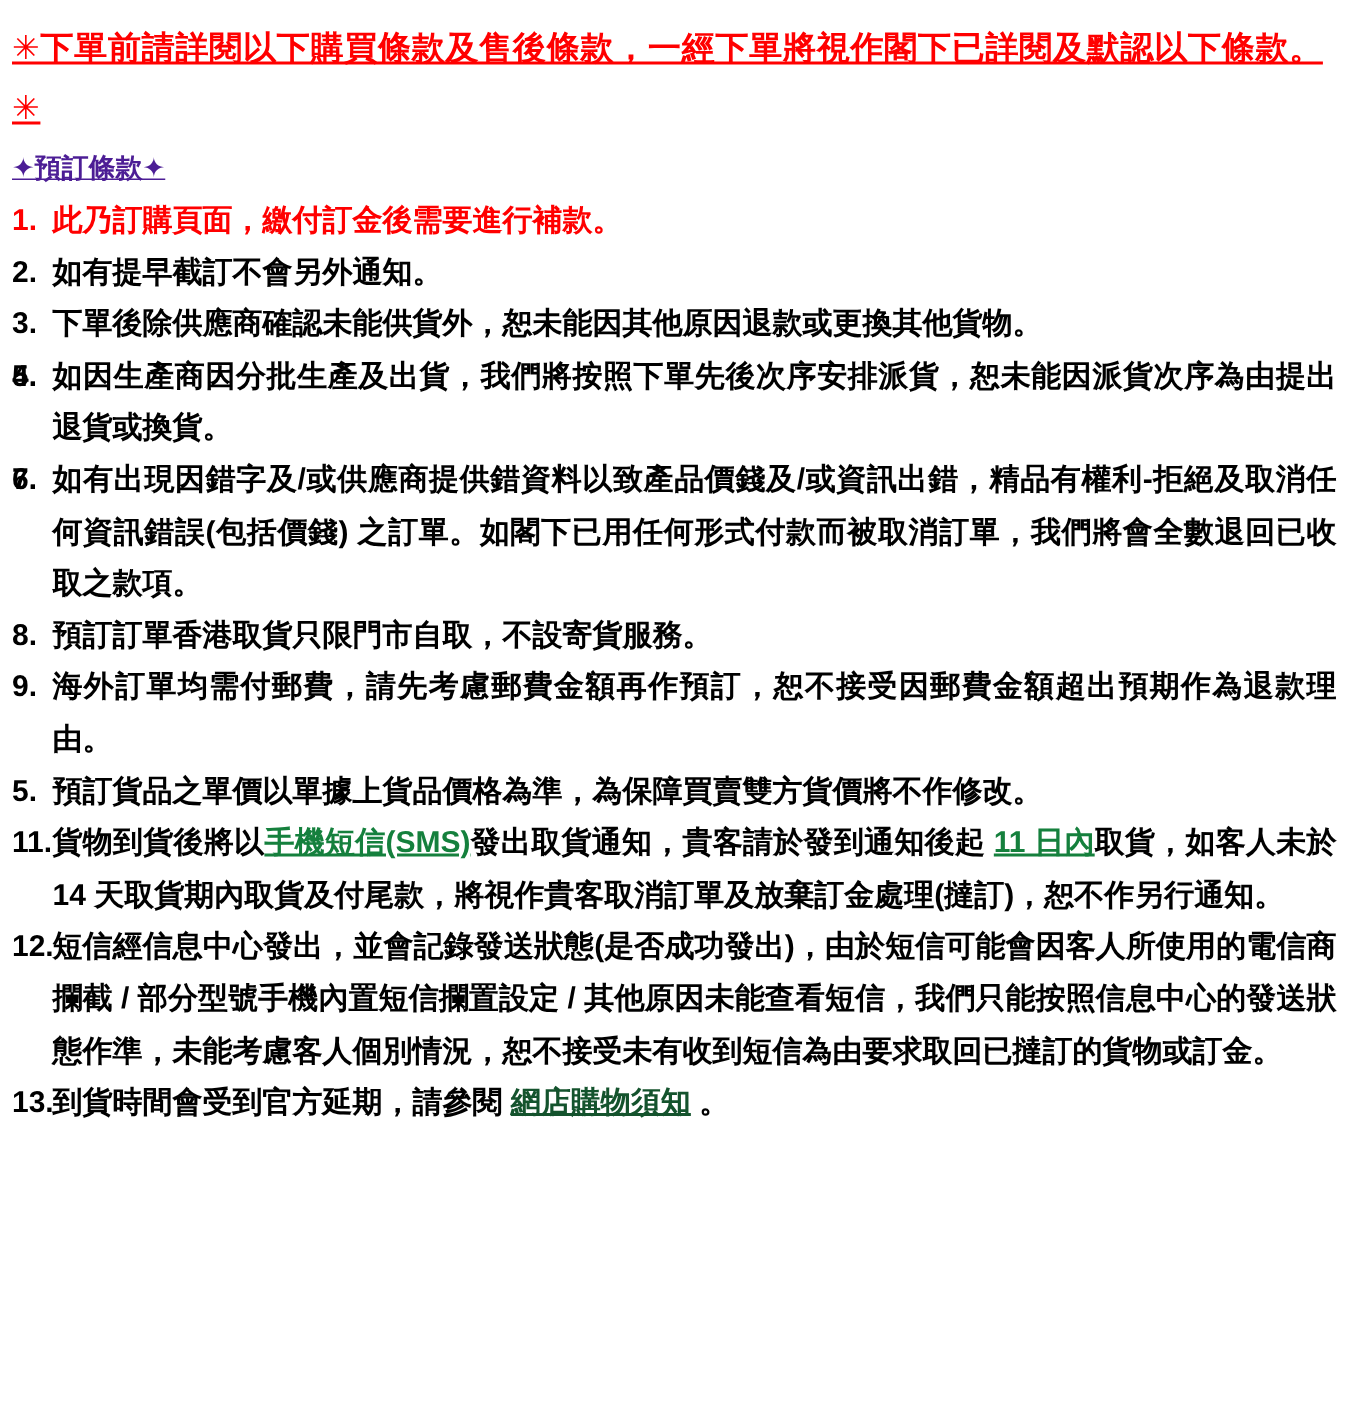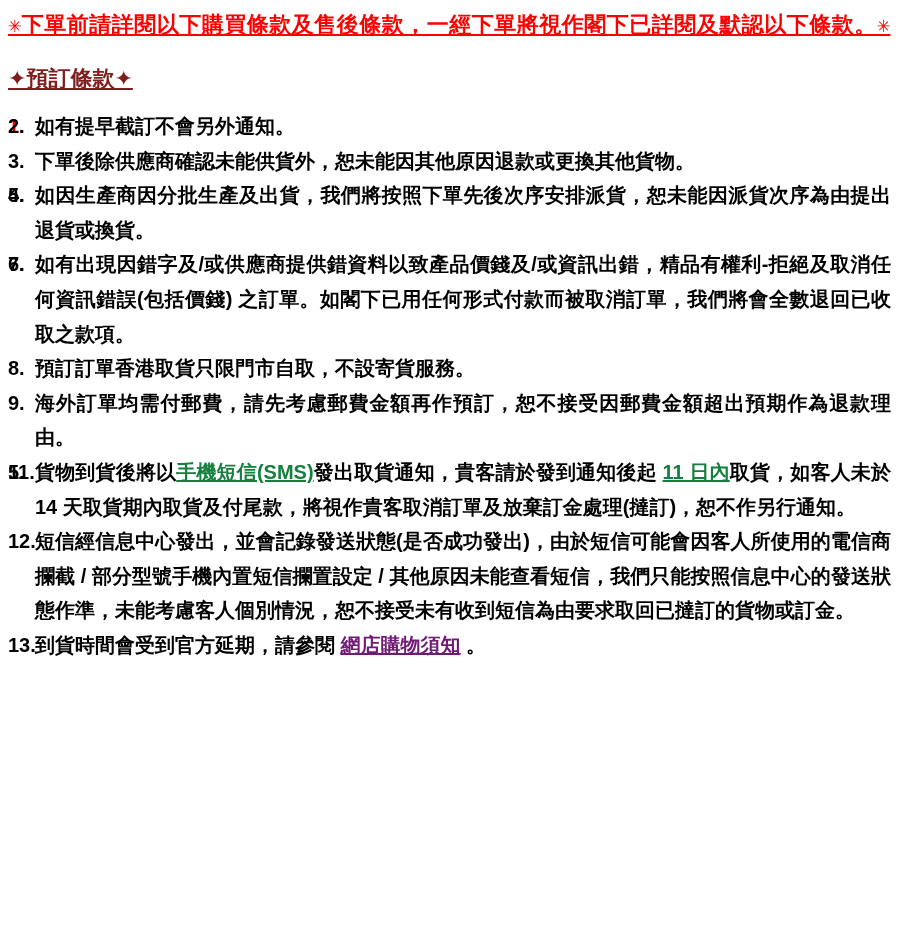--- a/index.html
+++ b/index.html
@@ -10,33 +10,32 @@
   body {
     min-height: 948px;
     font-family: "Liberation Sans", "DejaVu Sans", sans-serif;
     font-weight: 700;
     color: #000000;
     padding: 12px 22px 12px 8px;
   }
   .header-warning {
     color: #ff0000;
     font-size: 22px;
-    line-height: 30px;
+    line-height: 40px;
     text-decoration: underline;
-    margin-bottom: 23px;
+    margin-bottom: 6px;
     letter-spacing: 0.5px;
-    font-family: Liberation Mono, monospace;
   }
   .section-title {
-    color: #7f1d1d;
-    font-size: 22px;
+    color: #4c1d95;
+    font-size: 18px;
     line-height: 28px;
     text-decoration: underline;
     display: inline-block;
-    margin-bottom: 16px;
+    margin-bottom: 4px;
   }
   ol.terms-list {
     list-style: none;
     font-size: 20px;
     line-height: 34.6px;
     text-align: justify;
   }
   ol.terms-list li {
     position: relative;
     padding-left: 27px;
@@ -46,43 +45,43 @@
     left: 0;
     top: 0;
     white-space: nowrap;
   }
   li.red, li.red .num { color: #ff0000; }
   .ru {
     color: #15803d;
     text-decoration: underline;
   }
   a.link {
-    color: #701a75;
+    color: #14532d;
     text-decoration: underline;
     cursor: pointer;
   }
 </style>
 </head>
 <body>
 
 <div>
   <div class="header-warning">✳下單前請詳閱以下購買條款及售後條款，一經下單將視作閣下已詳閱及默認以下條款。✳</div>
 
   <div>
     <span class="section-title">✦預訂條款✦</span>
   </div>
 
   <ol class="terms-list">
-      <li class="red"><span class="num">1.</span></li>
+      <li class="red"><span class="num">1.</span><span>此乃訂購頁面，繳付訂金後需要進行補款。</span></li>
       <li><span class="num">2.</span><span>如有提早截訂不會另外通知。</span></li>
       <li><span class="num">3.</span><span>下單後除供應商確認未能供貨外，恕未能因其他原因退款或更換其他貨物。</span></li>
       <li><span class="num">4.</span></li>
       <li><span class="num">5.</span><span>如因生產商因分批生產及出貨，我們將按照下單先後次序安排派貨，恕未能因派貨次序為由提出退貨或換貨。</span></li>
       <li><span class="num">6.</span></li>
       <li><span class="num">7.</span><span>如有出現因錯字及/或供應商提供錯資料以致產品價錢及/或資訊出錯，精品有權利-拒絕及取消任何資訊錯誤(包括價錢) 之訂單。如閣下已用任何形式付款而被取消訂單，我們將會全數退回已收取之款項。</span></li>
       <li><span class="num">8.</span><span>預訂訂單香港取貨只限門市自取，不設寄貨服務。</span></li>
       <li><span class="num">9.</span><span>海外訂單均需付郵費，請先考慮郵費金額再作預訂，恕不接受因郵費金額超出預期作為退款理由。</span></li>
-      <li><span class="num">5.</span></li>
+      <li><span class="num">5.</span><span>預訂貨品之單價以單據上貨品價格為準，為保障買賣雙方貨價將不作修改。</span></li>
       <li><span class="num">11.</span><span>貨物到貨後將以</span><span class="ru">手機短信(SMS)</span><span>發出取貨通知，貴客請於發到通知後起 </span><span class="ru">11 日內</span><span>取貨，如客人未於 14 天取貨期內取貨及付尾款，將視作貴客取消訂單及放棄訂金處理(撻訂)，恕不作另行通知。</span></li>
       <li><span class="num">12.</span><span>短信經信息中心發出，並會記錄發送狀態(是否成功發出)，由於短信可能會因客人所使用的電信商攔截 / 部分型號手機內置短信攔置設定 / 其他原因未能查看短信，我們只能按照信息中心的發送狀態作準，未能考慮客人個別情況，恕不接受未有收到短信為由要求取回已撻訂的貨物或訂金。</span></li>
       <li><span class="num">13.</span><span>到貨時間會受到官方延期，請參閱 </span><a class="link" href="#">網店購物須知</a><span> 。</span></li>
     </ol>
 </div>
 
 </body></html>

